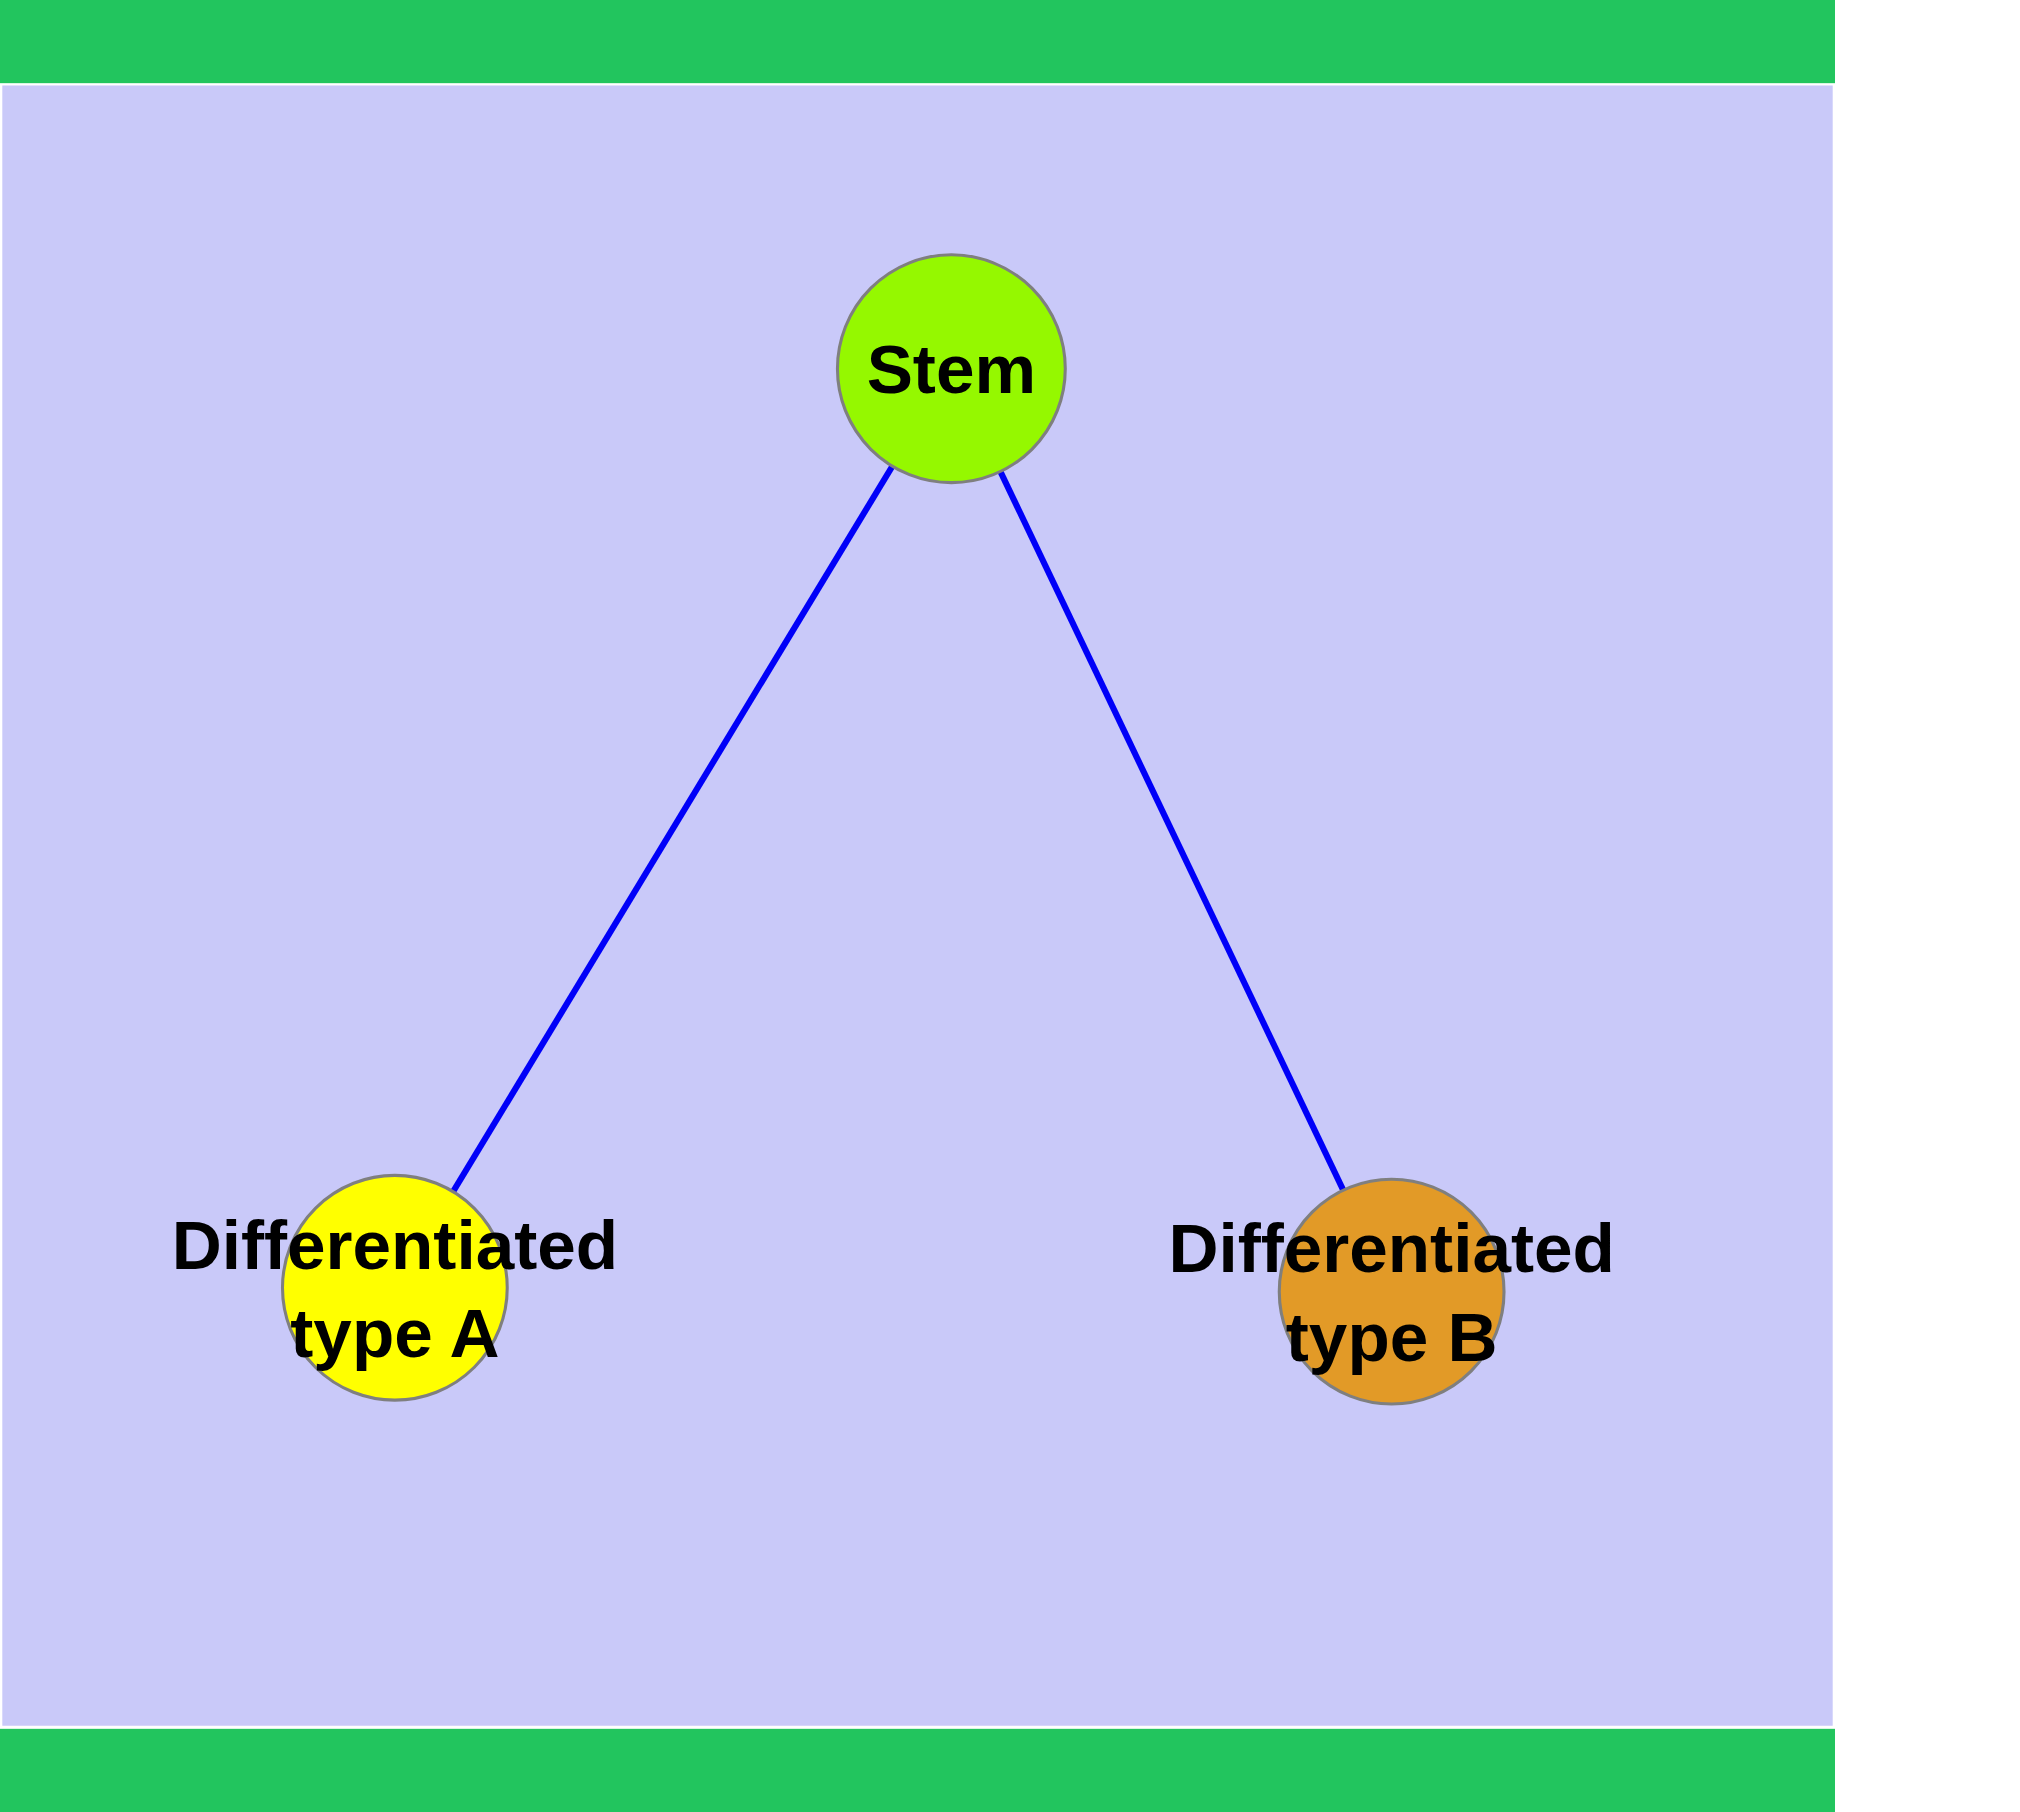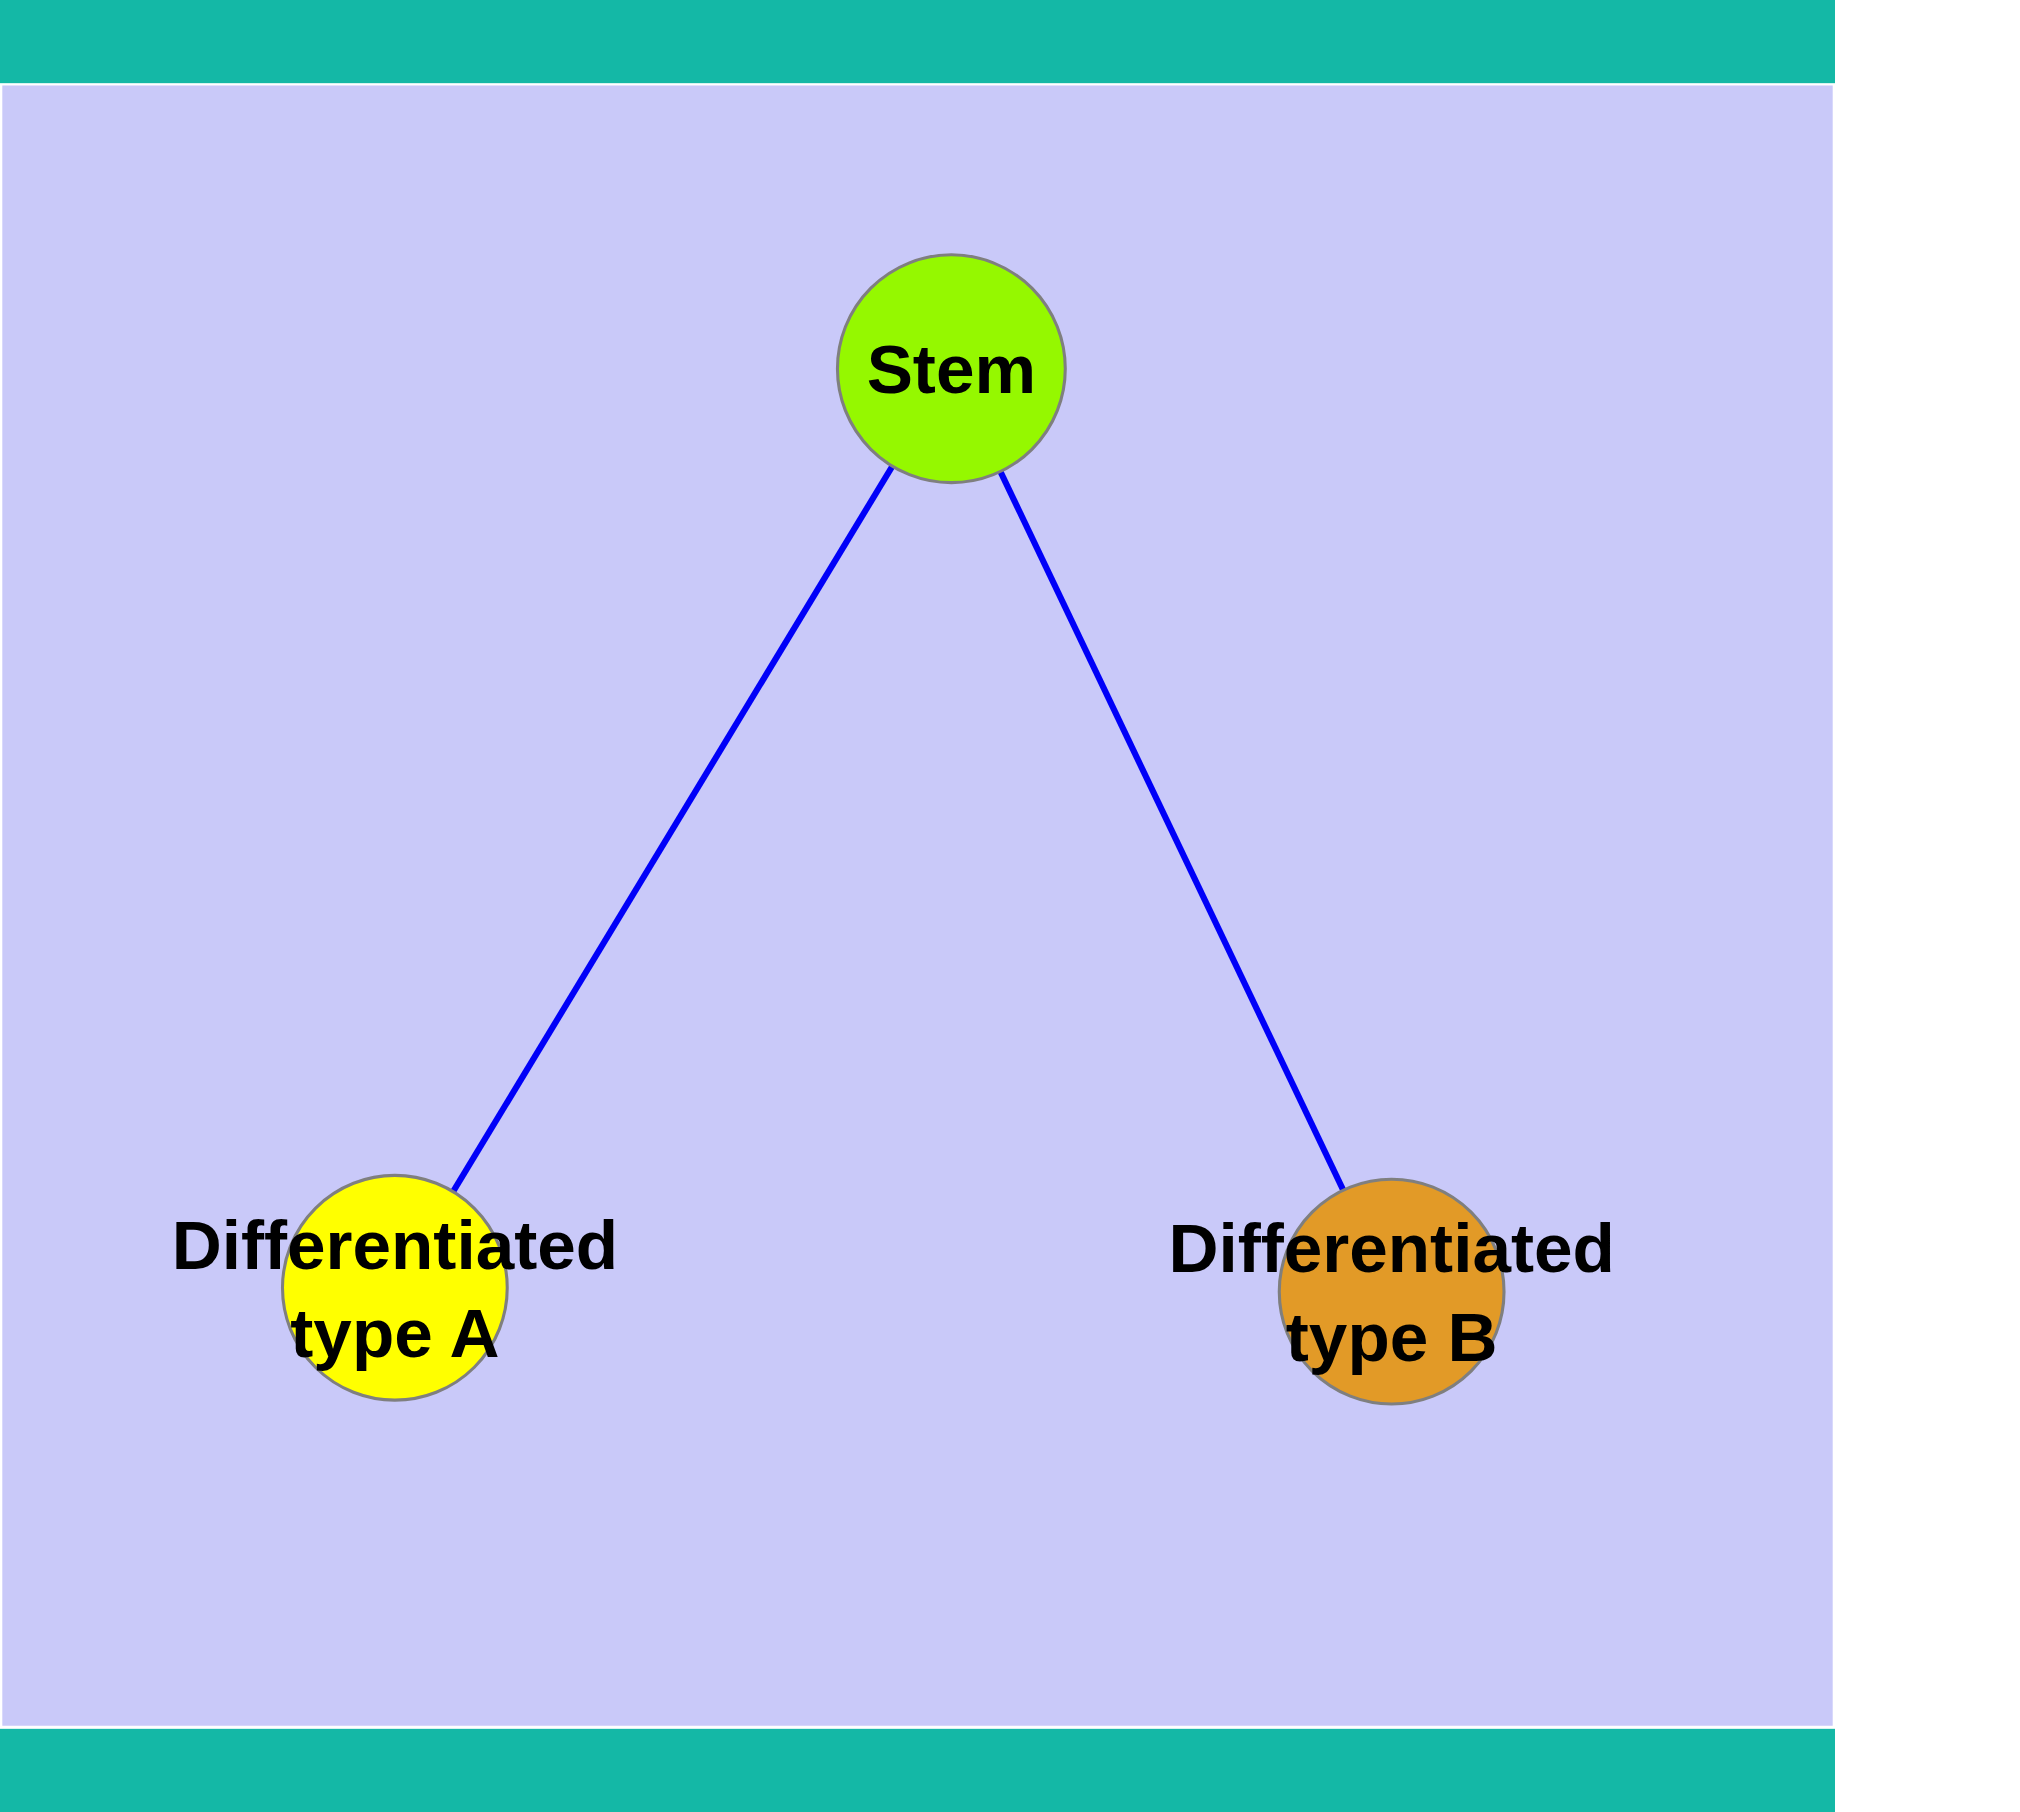--- a/index.html
+++ b/index.html
@@ -4,21 +4,21 @@
 <style>
   html, body {
     margin: 0;
     padding: 0;
     background: #ffffff;
   }
   .stage {
     width: 1835px;
     height: 1812px;
     position: relative;
-    background: #14b8a6;
+    background: #22c55e;
   }
   svg {
     display: block;
     width: 100%;
     height: 100%;
   }
   .node-label {
     font-family: "Liberation Sans", "DejaVu Sans", sans-serif;
     font-weight: bold;
     font-size: 90px;

